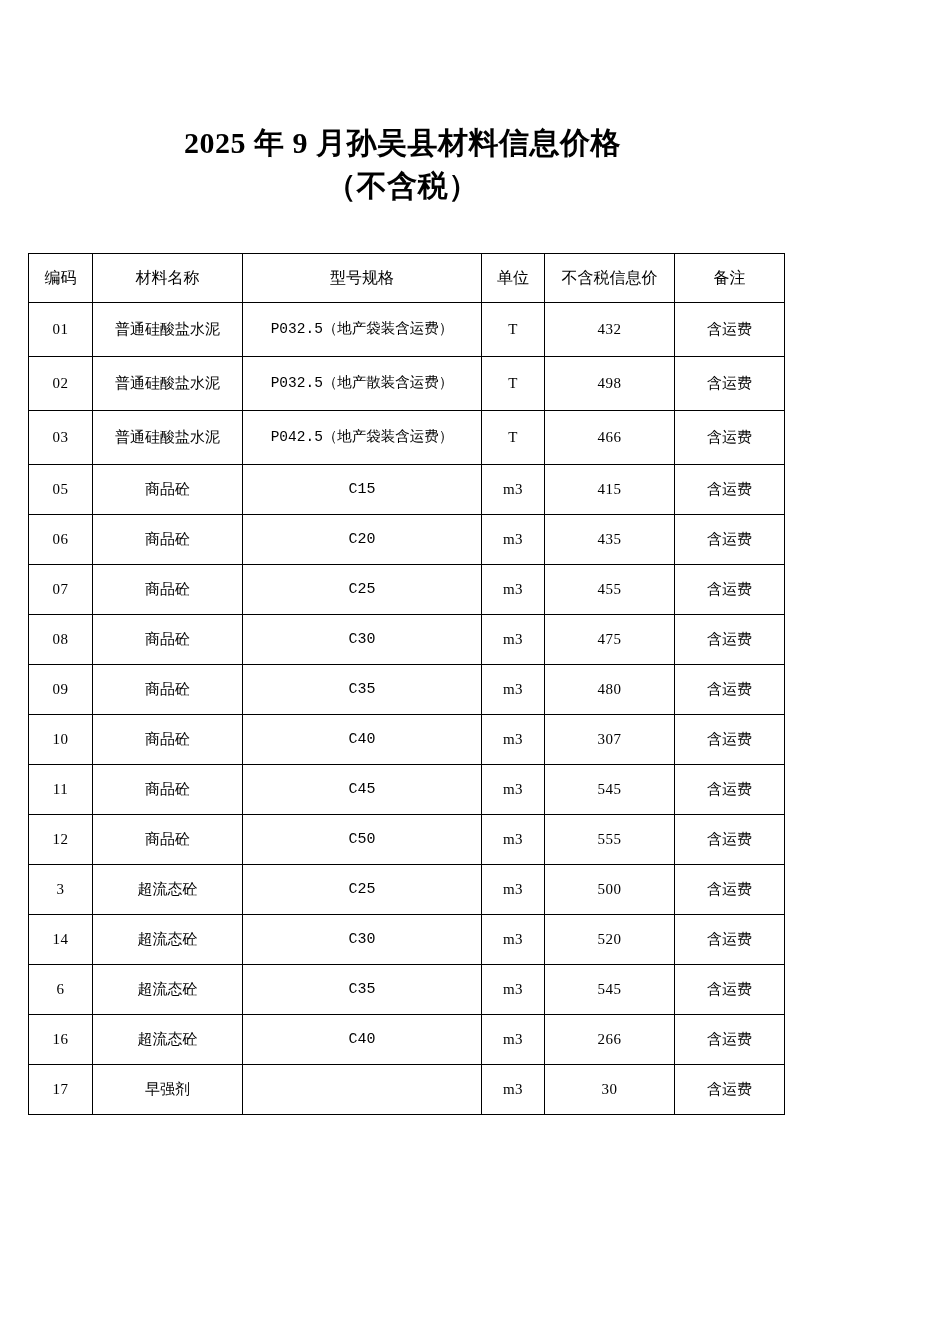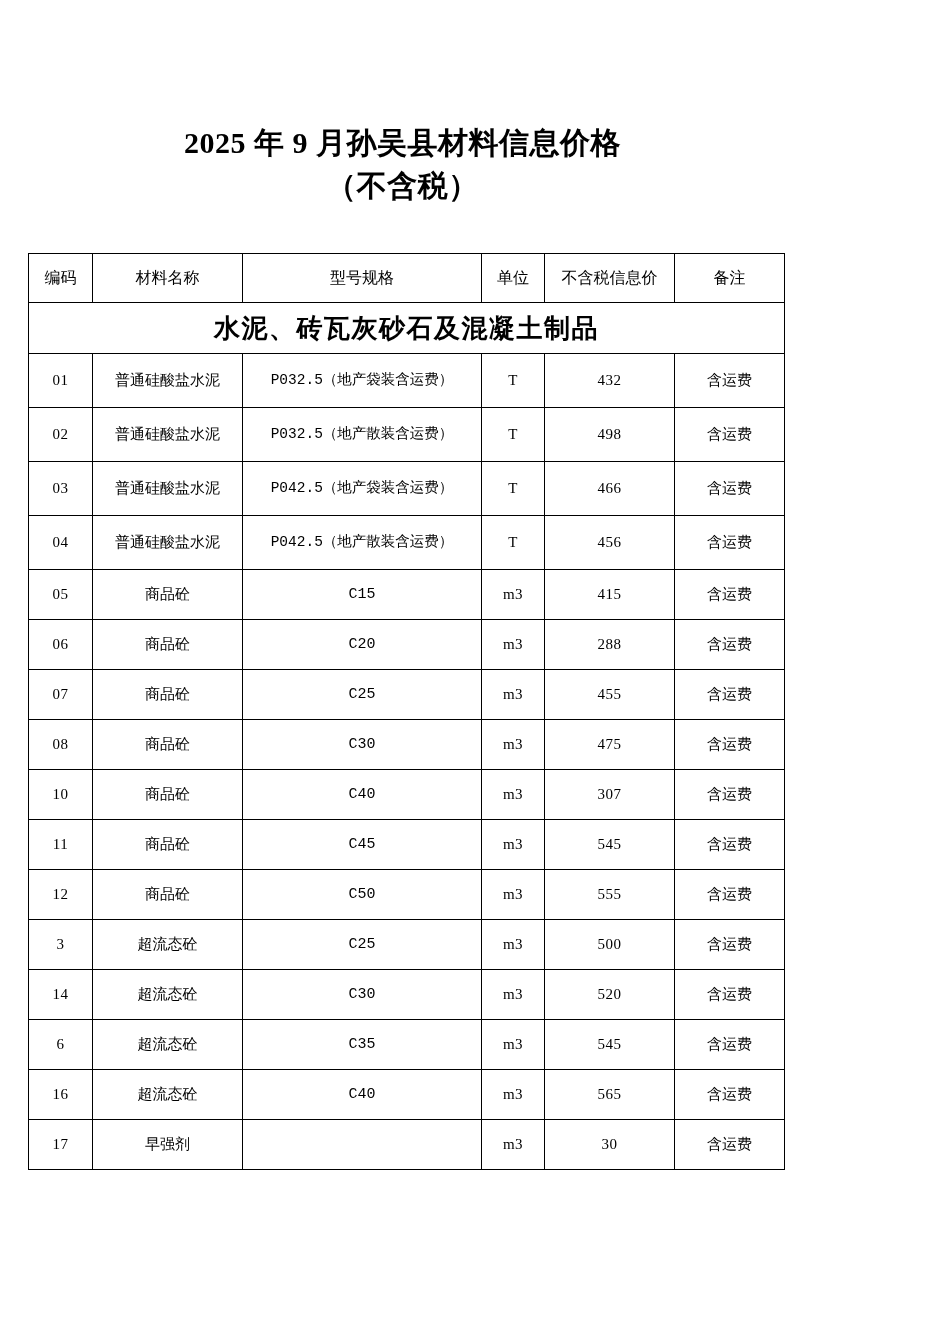--- a/index.html
+++ b/index.html
@@ -106,23 +106,20 @@
       </colgroup>
       <tbody id="table-body">
         <tr class="header-row">
           <td>编码</td>
           <td>材料名称</td>
           <td>型号规格</td>
           <td>单位</td>
           <td>不含税信息价</td>
           <td>备注</td>
         </tr>
-        <tr class="section-row">
-          <td colspan="6">水泥、砖瓦灰砂石及混凝土制品</td>
-        </tr>
       <tr class="data-row">
             <td class="code-cell">01</td>
             <td class="name-cell">普通硅酸盐水泥</td>
             <td class="spec-cell tall-spec">P032.5（地产袋装含运费）</td>
             <td class="unit-cell">T</td>
             <td class="price-cell">432</td>
             <td class="remark-cell">含运费</td>
           </tr>
           <tr class="data-row">
             <td class="code-cell">02</td>
@@ -134,60 +131,60 @@
           </tr>
           <tr class="data-row">
             <td class="code-cell">03</td>
             <td class="name-cell">普通硅酸盐水泥</td>
             <td class="spec-cell tall-spec">P042.5（地产袋装含运费）</td>
             <td class="unit-cell">T</td>
             <td class="price-cell">466</td>
             <td class="remark-cell">含运费</td>
           </tr>
           <tr class="data-row">
-            <td class="code-cell">04</td>
-            <td class="name-cell">普通硅酸盐水泥</td>
-            <td class="spec-cell tall-spec">P042.5（地产散装含运费）</td>
-            <td class="unit-cell">T</td>
-            <td class="price-cell">456</td>
-            <td class="remark-cell">含运费</td>
-          </tr>
-          <tr class="data-row">
             <td class="code-cell">05</td>
             <td class="name-cell">商品砼</td>
             <td class="spec-cell">C15</td>
             <td class="unit-cell">m3</td>
             <td class="price-cell">415</td>
             <td class="remark-cell">含运费</td>
           </tr>
           <tr class="data-row">
             <td class="code-cell">06</td>
             <td class="name-cell">商品砼</td>
             <td class="spec-cell">C20</td>
             <td class="unit-cell">m3</td>
-            <td class="price-cell">288</td>
+            <td class="price-cell">435</td>
             <td class="remark-cell">含运费</td>
           </tr>
           <tr class="data-row">
             <td class="code-cell">07</td>
             <td class="name-cell">商品砼</td>
             <td class="spec-cell">C25</td>
             <td class="unit-cell">m3</td>
             <td class="price-cell">455</td>
             <td class="remark-cell">含运费</td>
           </tr>
           <tr class="data-row">
             <td class="code-cell">08</td>
             <td class="name-cell">商品砼</td>
             <td class="spec-cell">C30</td>
             <td class="unit-cell">m3</td>
             <td class="price-cell">475</td>
             <td class="remark-cell">含运费</td>
           </tr>
           <tr class="data-row">
+            <td class="code-cell">09</td>
+            <td class="name-cell">商品砼</td>
+            <td class="spec-cell">C35</td>
+            <td class="unit-cell">m3</td>
+            <td class="price-cell">480</td>
+            <td class="remark-cell">含运费</td>
+          </tr>
+          <tr class="data-row">
             <td class="code-cell">10</td>
             <td class="name-cell">商品砼</td>
             <td class="spec-cell">C40</td>
             <td class="unit-cell">m3</td>
             <td class="price-cell">307</td>
             <td class="remark-cell">含运费</td>
           </tr>
           <tr class="data-row">
             <td class="code-cell">11</td>
             <td class="name-cell">商品砼</td>
@@ -226,21 +223,21 @@
             <td class="spec-cell">C35</td>
             <td class="unit-cell">m3</td>
             <td class="price-cell">545</td>
             <td class="remark-cell">含运费</td>
           </tr>
           <tr class="data-row">
             <td class="code-cell">16</td>
             <td class="name-cell">超流态砼</td>
             <td class="spec-cell">C40</td>
             <td class="unit-cell">m3</td>
-            <td class="price-cell">565</td>
+            <td class="price-cell">266</td>
             <td class="remark-cell">含运费</td>
           </tr>
           <tr class="data-row">
             <td class="code-cell">17</td>
             <td class="name-cell">早强剂</td>
             <td class="spec-cell"></td>
             <td class="unit-cell">m3</td>
             <td class="price-cell">30</td>
             <td class="remark-cell">含运费</td>
           </tr>

